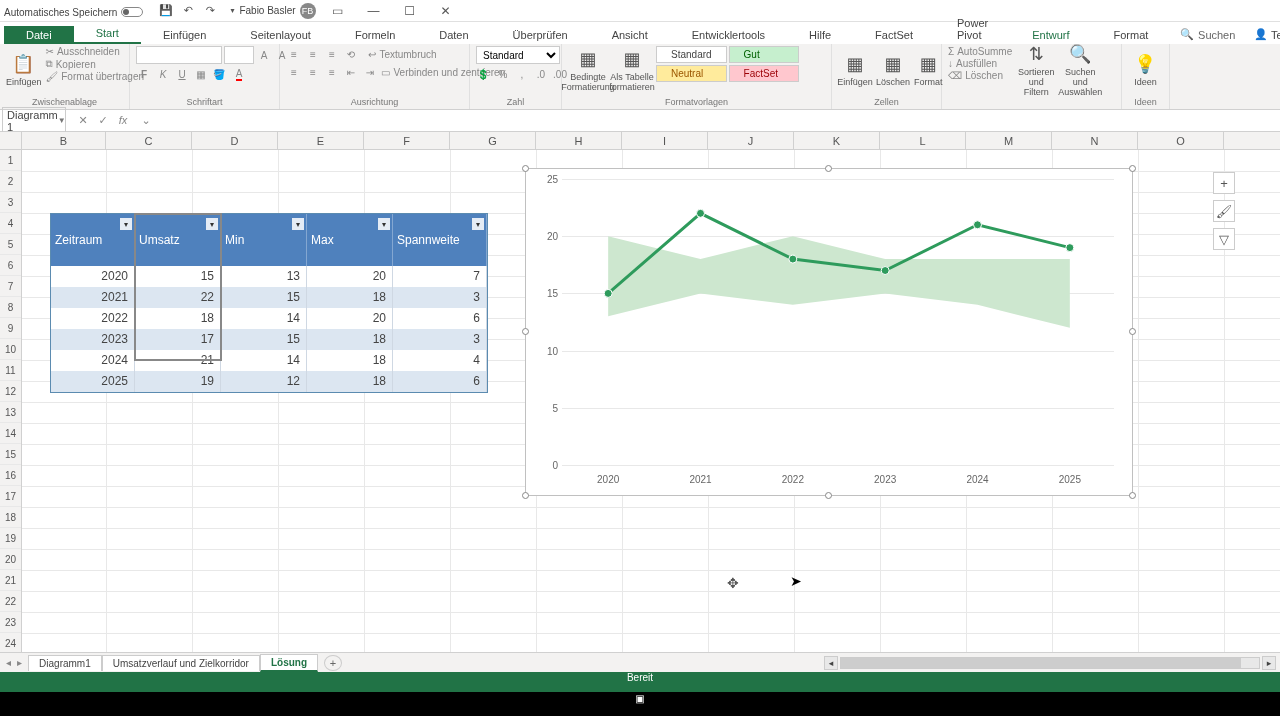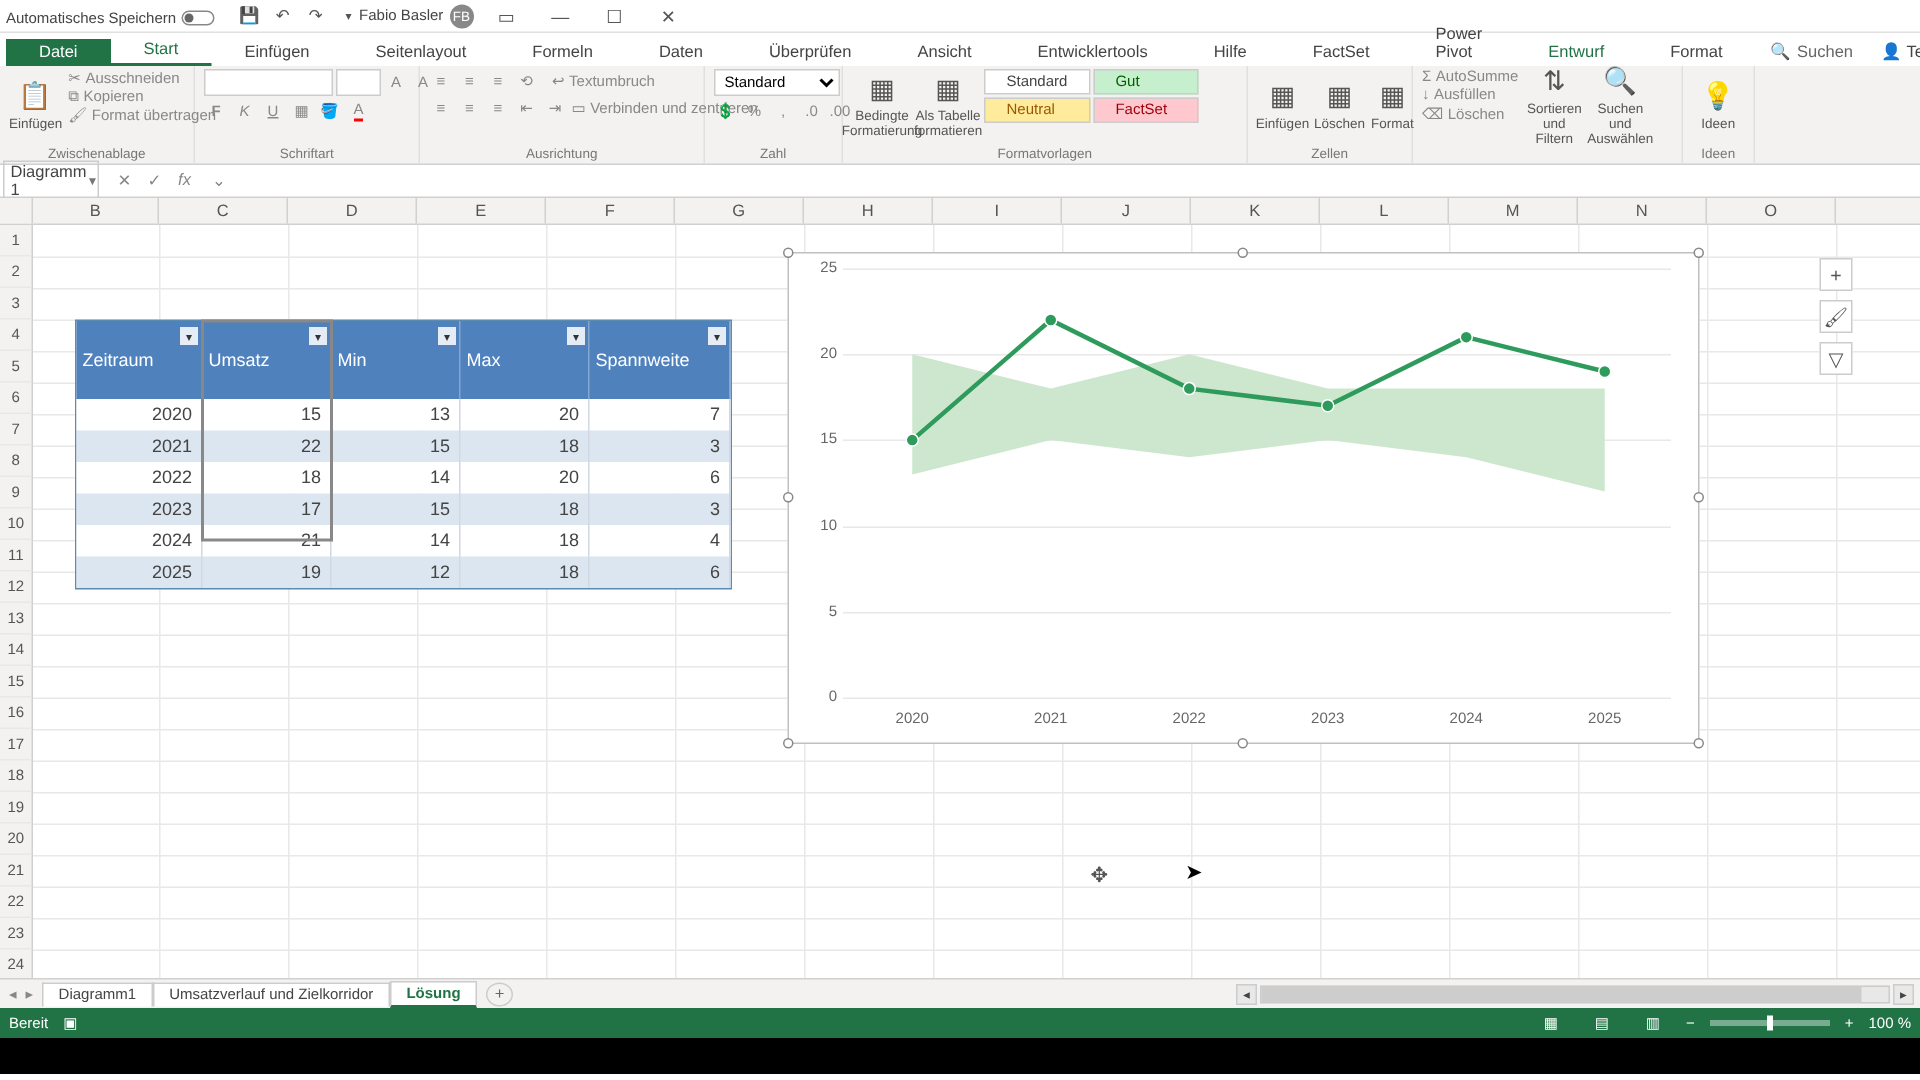--- a/index.html
+++ b/index.html
@@ -103,21 +103,21 @@
 .sheet-tab { padding: 2px 10px; background: #fff; border: 1px solid #ccc; border-bottom: none; color: #444; }
 .sheet-tab.active { background: #fff; border-bottom: 2px solid #217346; color: #217346; font-weight: 600; }
 .sheet-add { width: 18px; height: 16px; border: 1px solid #ccc; border-radius: 50%; display: flex; align-items: center; justify-content: center; margin-left: 6px; font-size: 11px; color: #666; }
 .sheet-bar .spacer { flex: 1; }
 .hscroll { display: flex; align-items: center; gap: 2px; padding-right: 4px; }
 .hscroll .track { width: 420px; height: 12px; background: #e8e8e8; border: 1px solid #ccc; position: relative; }
 .hscroll .thumb { position: absolute; left: 0; width: 400px; height: 100%; background: #cdcdcd; }
 .hscroll .arrow { width: 14px; height: 14px; background: #e8e8e8; border: 1px solid #ccc; display: flex; align-items: center; justify-content: center; font-size: 9px; }
 
 
-.status-bar { height: 20px; background: #217346; color: #fff; display: flex; align-items: center; font-size: 10px; padding: 0 6px; gap: 10px; }
+.status-bar { height: 20px; background: #217346; color: #fff; display: flex; align-items: center; font-size: 10px; padding: 0 6px; gap: 10px; flex-direction: column; }
 .status-bar .spacer { flex: 1; }
 .status-bar .view-btn { width: 24px; height: 14px; display: flex; align-items: center; justify-content: center; }
 .status-bar .zoom-track { width: 80px; height: 4px; background: rgba(255,255,255,0.4); position: relative; }
 .status-bar .zoom-thumb { position: absolute; left: 38px; top: -3px; width: 4px; height: 10px; background: #fff; }
 
 .black-bar { height: 24px; background: #000; }
 .cursor-move { position: absolute; left: 705px; top: 425px; font-size: 14px; color: #555; }
 .cursor-arrow { position: absolute; left: 768px; top: 423px; font-size: 14px; color: #000; }
 </style>
 </head>

